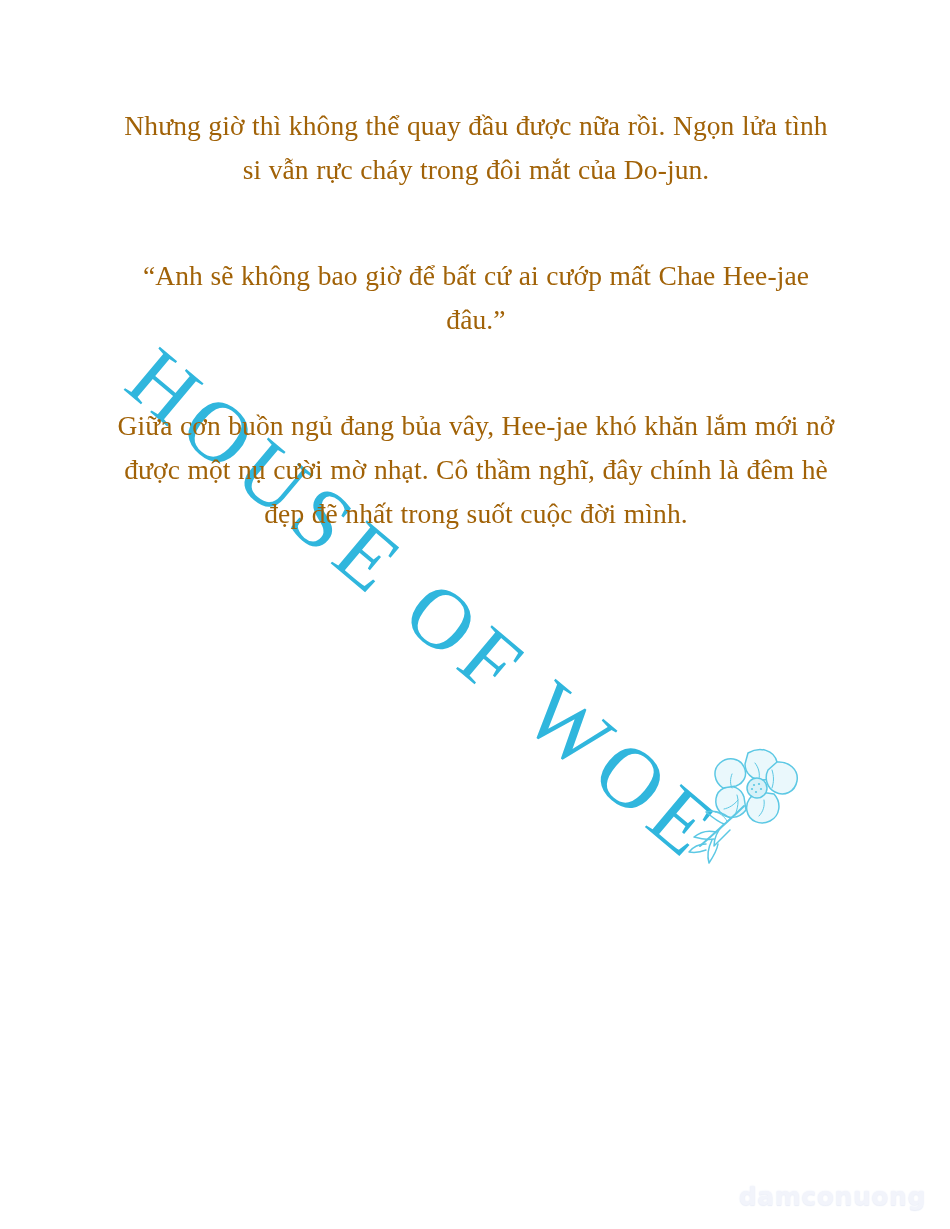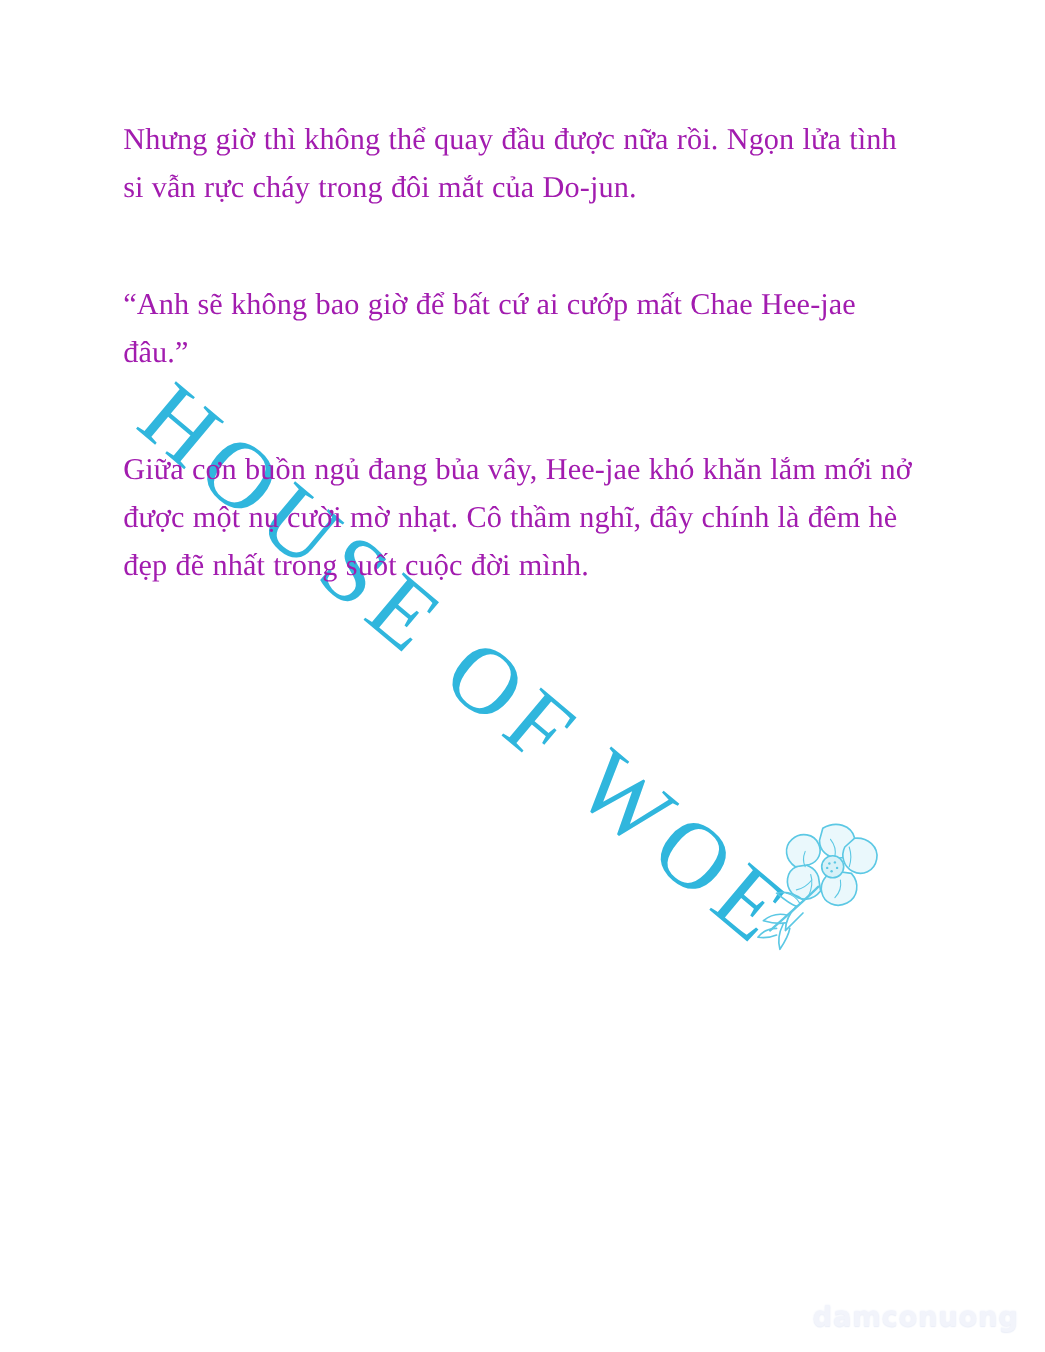--- a/index.html
+++ b/index.html
@@ -55,23 +55,23 @@
     position: absolute;
     left: 112px;
     top: 104px;
     width: 728px;
     z-index: 3;
   }
   .para {
     font-family: "Liberation Serif", "DejaVu Serif", serif;
     font-size: 27.5px;
     line-height: 44px;
-    color: #a21caf;
+    color: #a16207;
     margin: 0 0 40px 0;
-    text-align: left;
+    text-align: center;
     letter-spacing: 0.1px;
     word-spacing: 0.5px;
   }
   .para:last-child { margin-bottom: 0; }
   .gap-lg { margin-bottom: 62px; }
 
   
   .site-badge {
     position: absolute;
     right: 24px;

